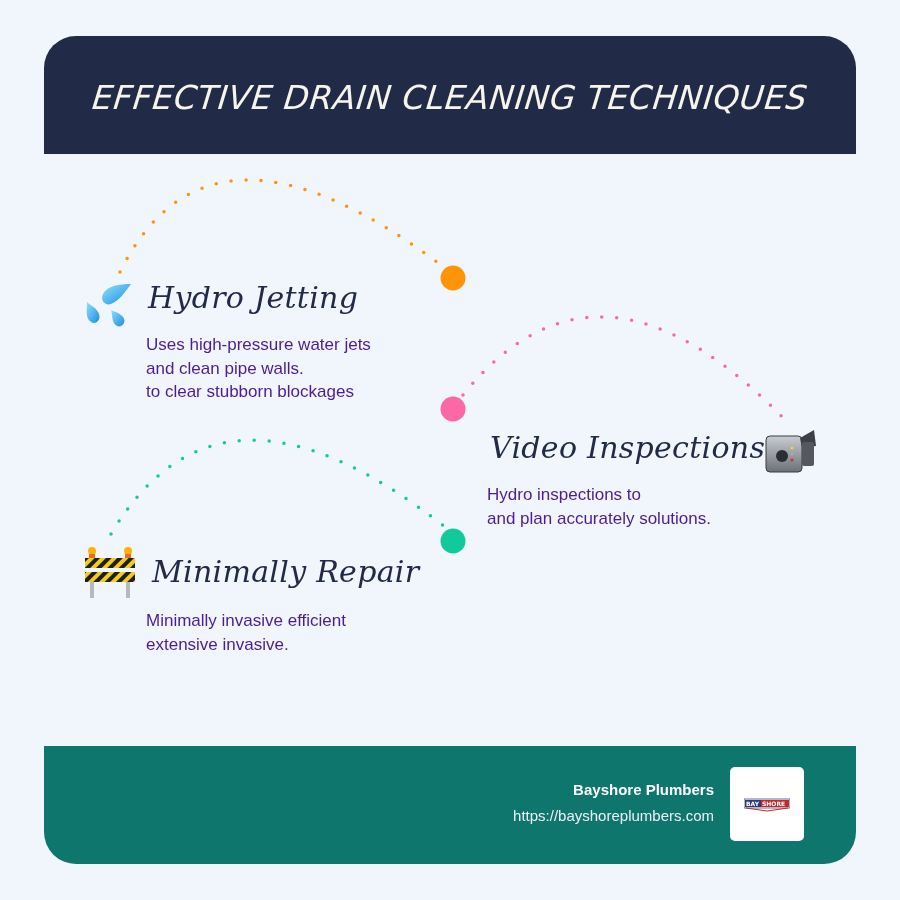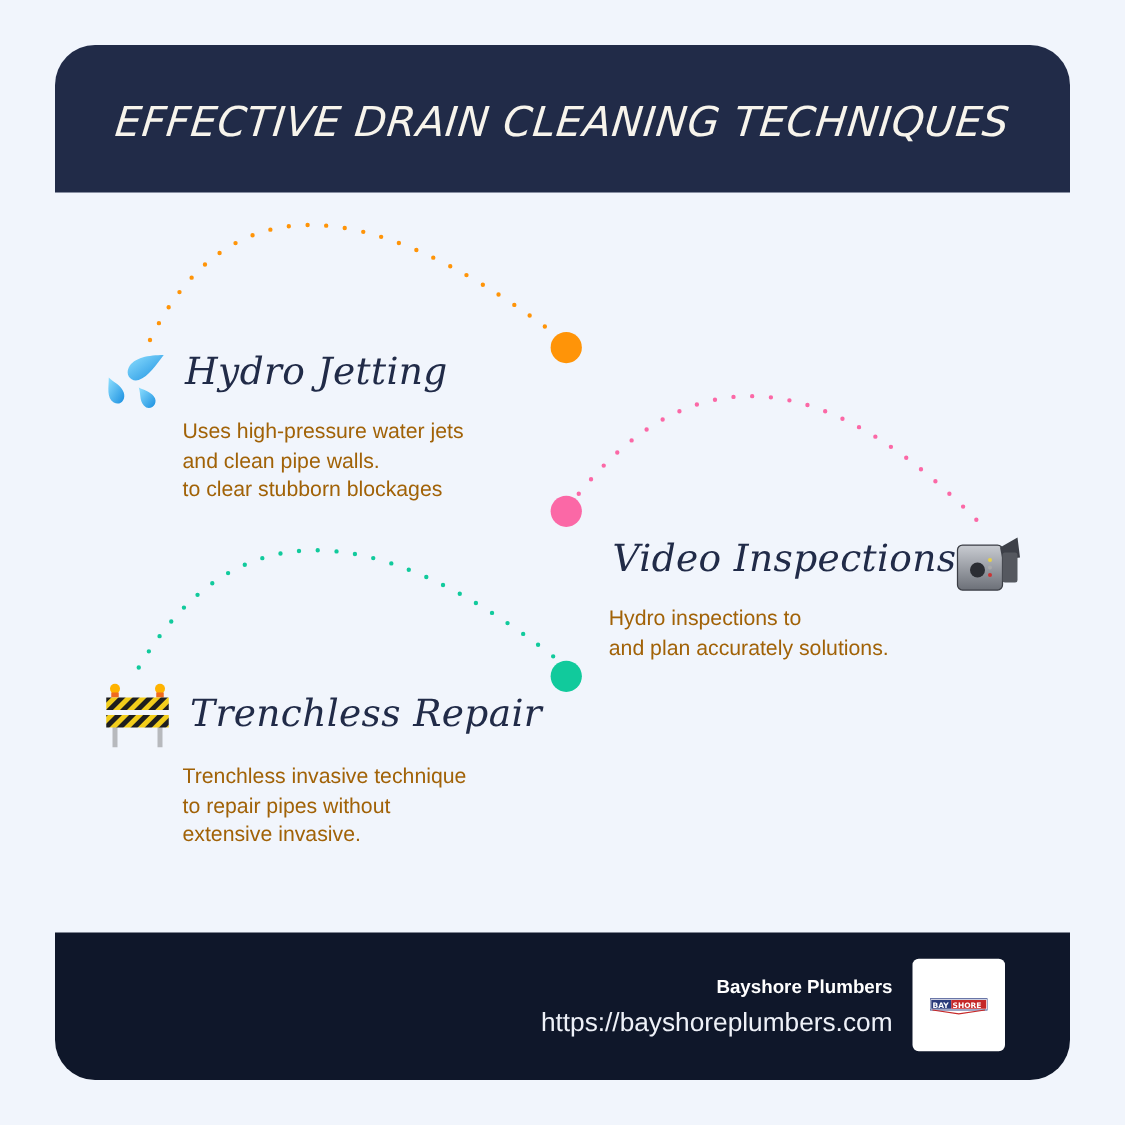--- a/index.html
+++ b/index.html
@@ -1,26 +1,26 @@
 <!DOCTYPE html>
 <html><head>
   <meta charset="utf-8">
   <style>
     html, body { margin:0; padding:0; }
     body { width:900px; height:900px; background:#f1f5fc; position:relative; overflow:hidden; font-family:"DejaVu Sans", sans-serif; }
     .header { position:absolute; left:44px; top:36px; width:812px; height:118px; background:#212b48; border-radius:32px 32px 0 0; }
     .title { position:absolute; left:0; right:0; top:42px; text-align:center; color:#f7f4ec; font-family:"DejaVu Sans", sans-serif; font-style:italic; font-size:33px; letter-spacing:0.5px; transform:skewX(-6deg); font-weight:normal; }
-    .footer { position:absolute; left:44px; top:746px; width:812px; height:118px; background:#0f172a; border-radius:0 0 32px 32px; }
+    .footer { position:absolute; left:44px; top:746px; width:812px; height:118px; background:#0f766e; border-radius:0 0 32px 32px; }
     .brand { position:absolute; right:142px; top:35px; color:#fff; font-family:"Liberation Sans", sans-serif; font-weight:bold; font-size:15px; text-align:right; }
-    .url { position:absolute; right:142px; top:61px; color:#eef1f8; font-family:"Liberation Sans", sans-serif; font-size:21px; }
+    .url { position:absolute; right:142px; top:61px; color:#eef1f8; font-family:"Liberation Sans", sans-serif; font-size:15px; }
     .logo-box { position:absolute; right:52px; top:21px; width:74px; height:74px; background:#fff; border-radius:5px; }
     .logo-inner { position:absolute; left:14px; top:29px; width:46px; height:16px; }
     .arcs { position:absolute; left:0; top:0; width:900px; height:900px; }
     .heading { position:absolute; color:#212b48; font-family:"DejaVu Serif", serif; font-style:italic; font-size:30px; letter-spacing:0.3px; }
-    .desc { position:absolute; color:#a16207; font-family:"Liberation Sans", sans-serif; font-size:17px; line-height:23.5px; }
+    .desc { position:absolute; color:#4c1d95; font-family:"Liberation Sans", sans-serif; font-size:17px; line-height:23.5px; }
     .icon { position:absolute; }
   </style>
 </head>
 <body>
 
 <div class="header">
   <div class="title">EFFECTIVE DRAIN CLEANING TECHNIQUES</div>
 </div>
 
 <svg class="arcs" viewBox="0 0 900 900">
@@ -83,24 +83,23 @@
   <rect x="41" y="8" width="6" height="4" fill="#f06b1f"></rect>
   <defs>
     <pattern id="stripes" width="8" height="8" patternUnits="userSpaceOnUse" patternTransform="rotate(45)">
       <rect width="8" height="8" fill="#f2cd1b"></rect>
       <rect width="4" height="8" fill="#1e1e1e"></rect>
     </pattern>
   </defs>
   <rect x="1" y="12" width="50" height="10" fill="url(#stripes)"></rect>
   <rect x="1" y="26" width="50" height="10" fill="url(#stripes)"></rect>
 </svg>
-<div class="heading" style="left:152px;top:554px;">Trenchless Repair</div>
+<div class="heading" style="left:152px;top:554px;">Minimally Repair</div>
 <div class="desc" style="left:146px;top:609px;">
-  <div>Trenchless invasive technique</div>
-  <div>to repair pipes without</div>
+  <div>Minimally invasive efficient</div>
   <div>extensive invasive.</div>
 </div>
 
 <div class="footer">
   <div class="brand">Bayshore Plumbers</div>
   <div class="url">https://bayshoreplumbers.com</div>
   <div class="logo-box">
     <svg class="logo-inner" viewBox="0 0 46 16">
       <rect x="0" y="3" width="46" height="9" fill="#fff" stroke="#3a4a8a" stroke-width="0.8"></rect>
       <rect x="1" y="4" width="16" height="7" fill="#2a3a7a"></rect>

